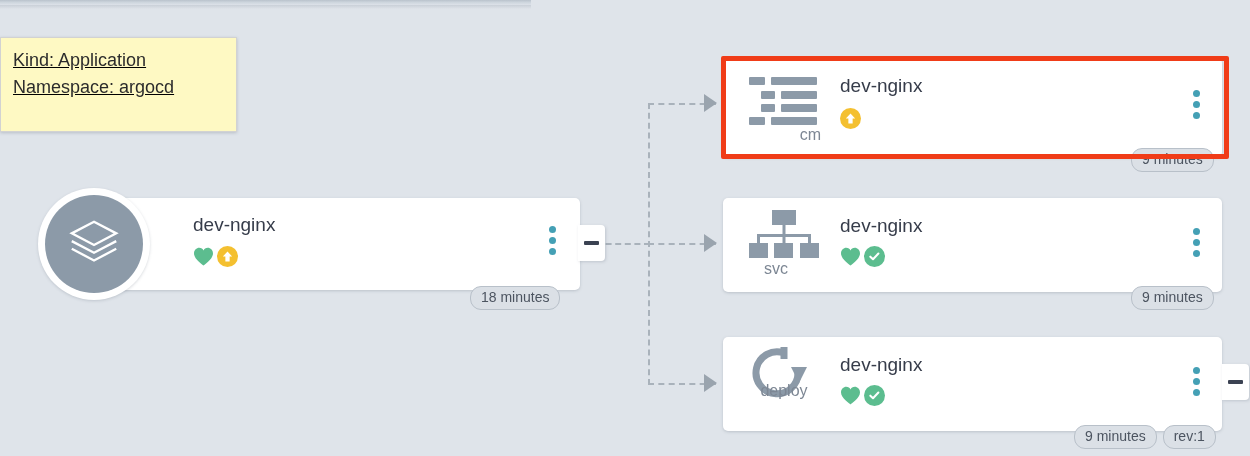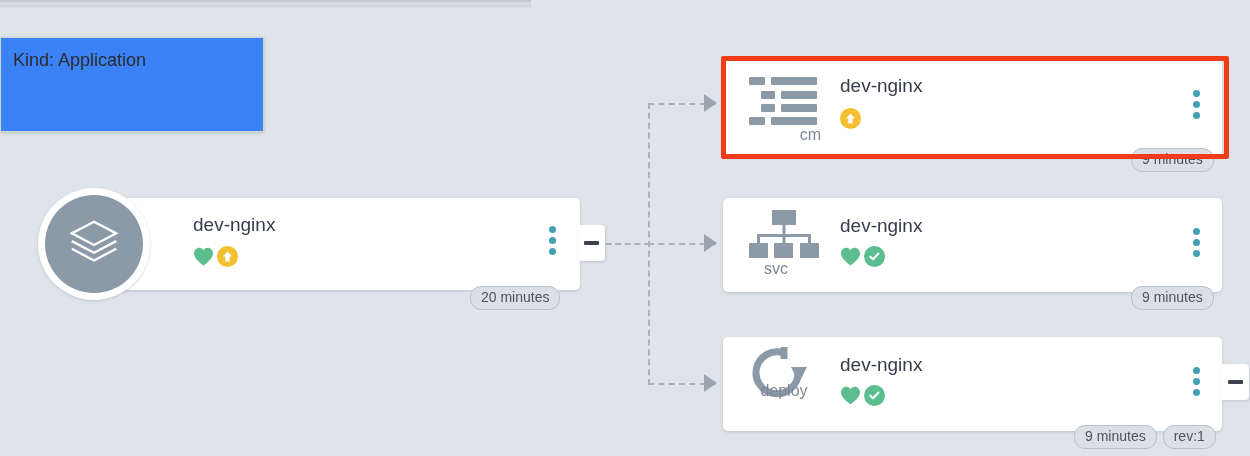--- a/index.html
+++ b/index.html
@@ -31,27 +31,28 @@
     width: 100%;
     height: 4px;
     background: linear-gradient(to bottom, rgba(150,160,172,0.30), rgba(150,160,172,0));
   }
 
   
   .tooltip {
     position: absolute;
     left: 0;
     top: 37px;
-    width: 264px;
+    width: 237px;
     height: 95px;
-    background: #3b82f6;
+    background: #fef9c3;
     border: 1px solid #d2d2d2;
     box-shadow: 0 1px 3px rgba(90,100,110,0.28);
     box-sizing: border-box;
     padding: 9px 0 0 12px;
+    text-decoration: underline;
   }
   .tooltip-line {
     font-size: 18px;
     line-height: 27px;
     color: #2c2c2c;
     white-space: nowrap;
   }
   .dash-h {
     position: absolute;
     height: 0;
@@ -225,20 +226,21 @@
   .res-icon { position: absolute; }
   .cm-bar { background: #8c9aa8; position: absolute; border-radius: 1px; }
 </style>
 </head>
 <body>
 
 <div class="top-edge"></div>
 
 <div class="tooltip">
   <div class="tooltip-line">Kind: Application</div>
+  <div class="tooltip-line">Namespace: argocd</div>
 </div>
 
 <div>
 
   <div class="dash-h" style="left:596px; top:243px; width:54px;"></div>
 
   <div class="dash-v" style="left:648px; top:103px; height:282px;"></div>
 
   <div class="dash-h" style="left:648px; top:103px; width:68px;"></div>
   <div class="arrow" style="left:704px; top:94px;"></div>
@@ -285,21 +287,21 @@
       <path d="M7 35 L30 47 L53 35" fill="none" stroke="#ffffff" stroke-width="2.4"></path>
     </svg>
   </div>
 </div>
 
 <div class="collapse" style="left:578px; top:225px; z-index:4;">
   <i></i>
 </div>
 
 <div class="pill-row" style="left:470px; top:286px; z-index:5;">
-  <span class="pill">20 minutes</span>
+  <span class="pill">18 minutes</span>
 </div>
 
 <div class="card" style="left:723px; top:58px; width:499px; height:99px; z-index:2;">
   <div class="card-inner">
 
     <div class="res-icon" style="left:24px; top:14px; width:74px; height:50px;">
       <div class="cm-bar" style="left:2px;  top:5px;  width:16px; height:8px;"></div>
       <div class="cm-bar" style="left:24px; top:5px;  width:46px; height:8px;"></div>
       <div class="cm-bar" style="left:14px; top:19px; width:14px; height:8px;"></div>
       <div class="cm-bar" style="left:34px; top:19px; width:36px; height:8px;"></div>

